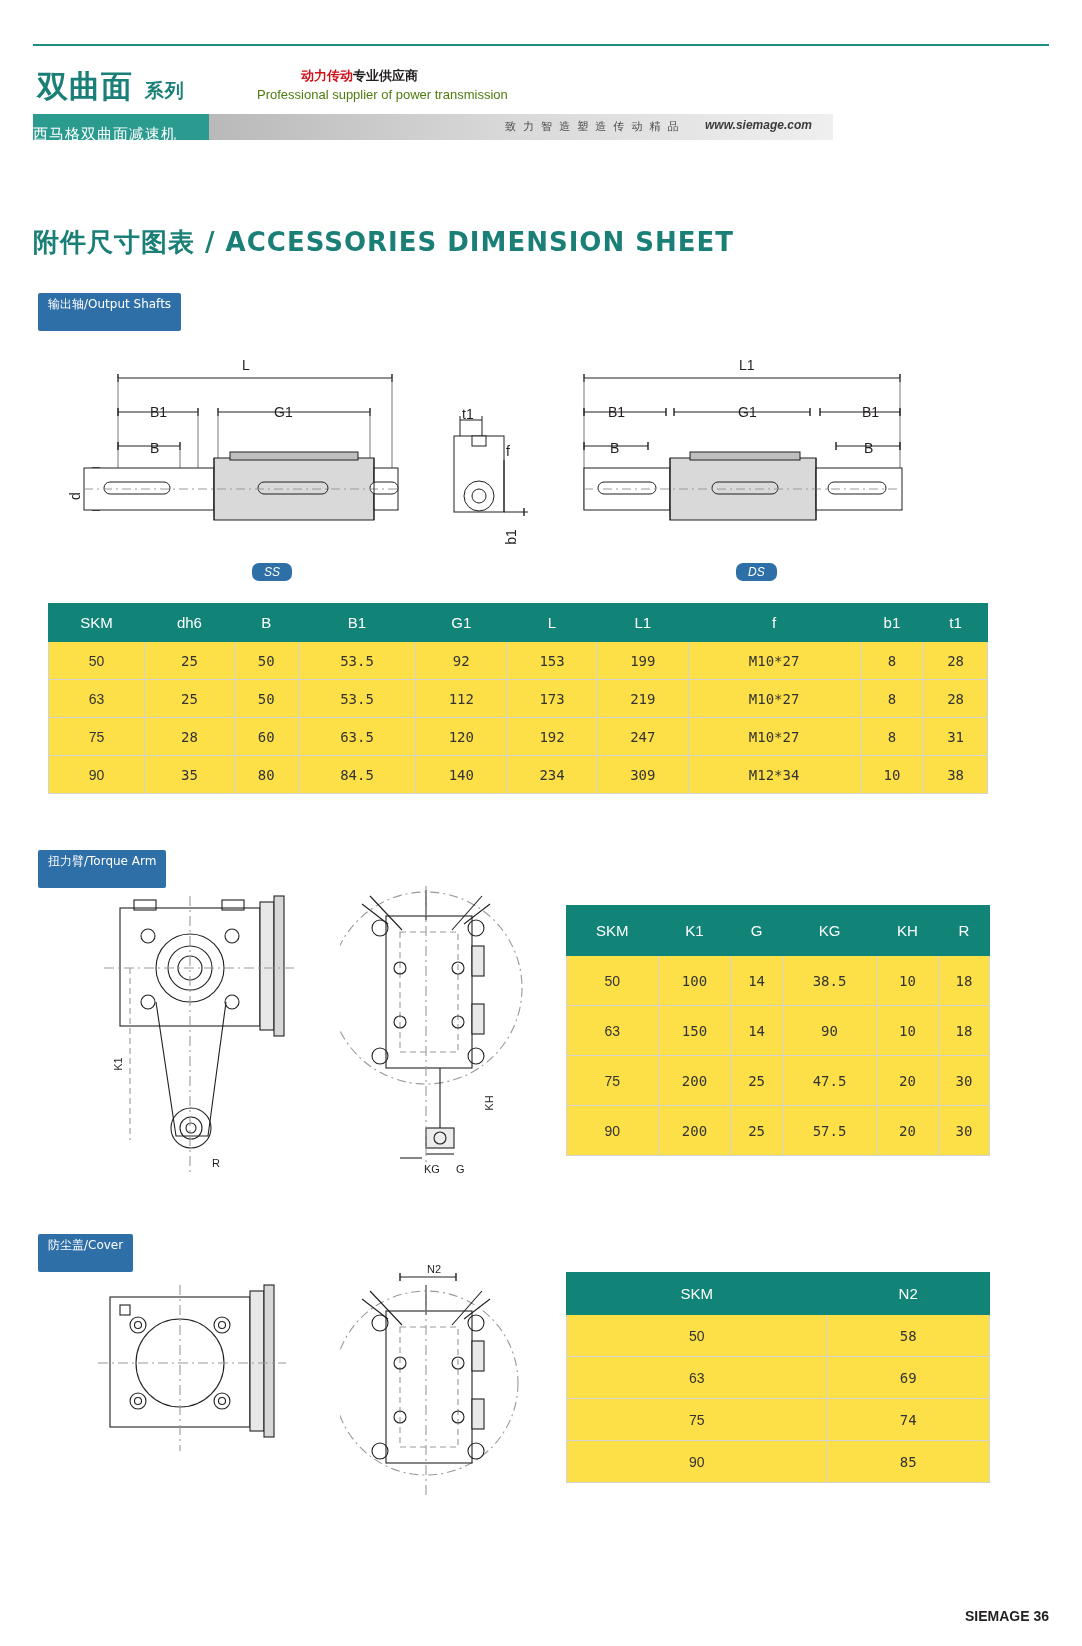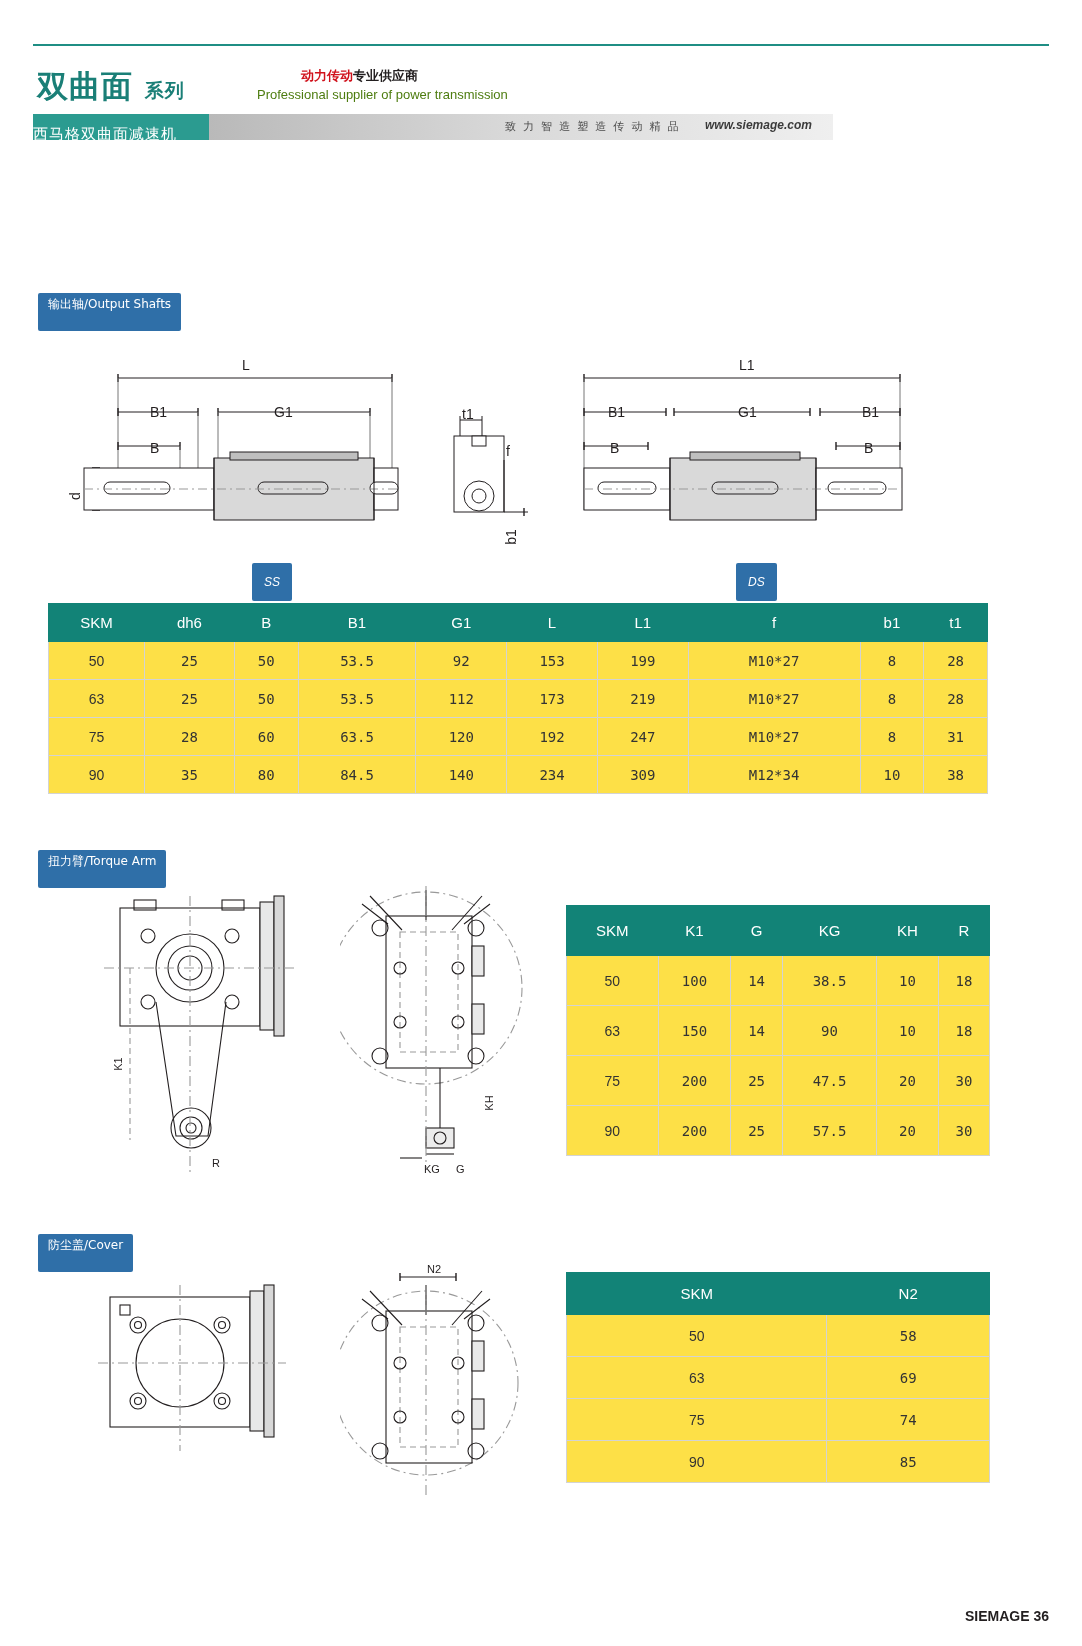--- a/index.html
+++ b/index.html
@@ -121,21 +121,21 @@
 
   
   .draw { position:absolute; }
   .lbl {
     position:absolute; font-size:14px; color:#231f20;
     font-family:"Liberation Sans", sans-serif;
   }
   .lbl.sm { font-size:11px; }
   .badge {
     position:absolute; background:#2f6fa8; color:#fff; font-size:12px;
-    font-style:italic; padding:12px 12px; border-radius:2px;
+    font-style:italic; padding:2px 12px; border-radius:7px;
     font-family:"Liberation Sans", sans-serif;
   }
 
   
   .footer {
     position:absolute; right:33px; bottom:22px;
     font-size:14px; font-weight:bold; color:#231f20;
   }
 </style>
 </head>
@@ -155,20 +155,21 @@
     </div>
     <div class="hdr-tag-en">Professional supplier of power transmission</div>
 
     <div class="hdr-bar"></div>
     <div class="hdr-bar-cn">西马格双曲面减速机</div>
     <div class="hdr-bar-txt">致 力 智 造 塑 造 传 动 精 品</div>
     <div class="hdr-bar-url">www.siemage.com</div>
 
   </div>
 
+  <div class="title">附件尺寸图表 / ACCESSORIES DIMENSION SHEET</div>
 
   <div class="chip c1">输出轴/Output Shafts</div>
 
   <svg class="draw" style="left:70px; top:350px;" width="480" height="245" viewBox="0 0 480 245">
     <g stroke="#231f20" fill="none" stroke-width="1">
 
       <line x1="48" y1="28" x2="322" y2="28"></line>
       <path d="M48 24 l0 8 M322 24 l0 8" stroke-width="1.4"></path>
       <line x1="48" y1="28" x2="48" y2="160" stroke-dasharray="0" stroke="#777"></line>
       <line x1="322" y1="28" x2="322" y2="160" stroke="#777"></line>

